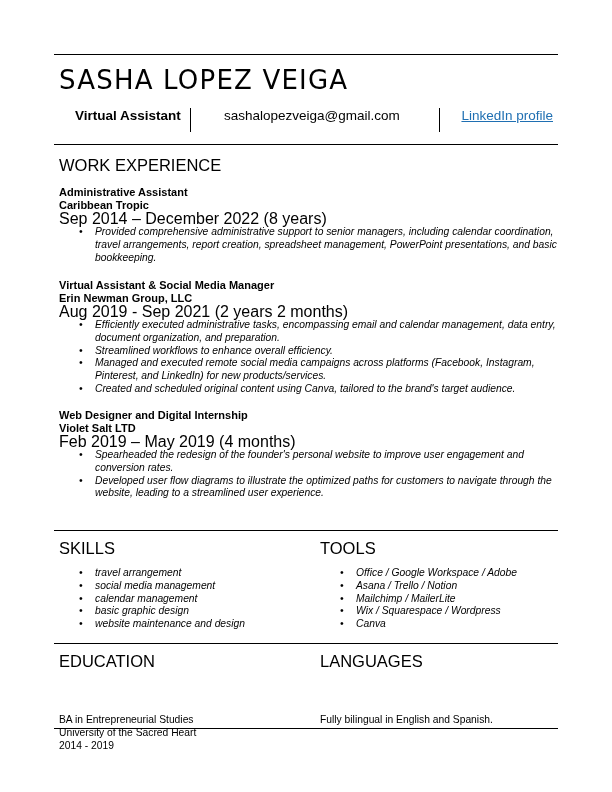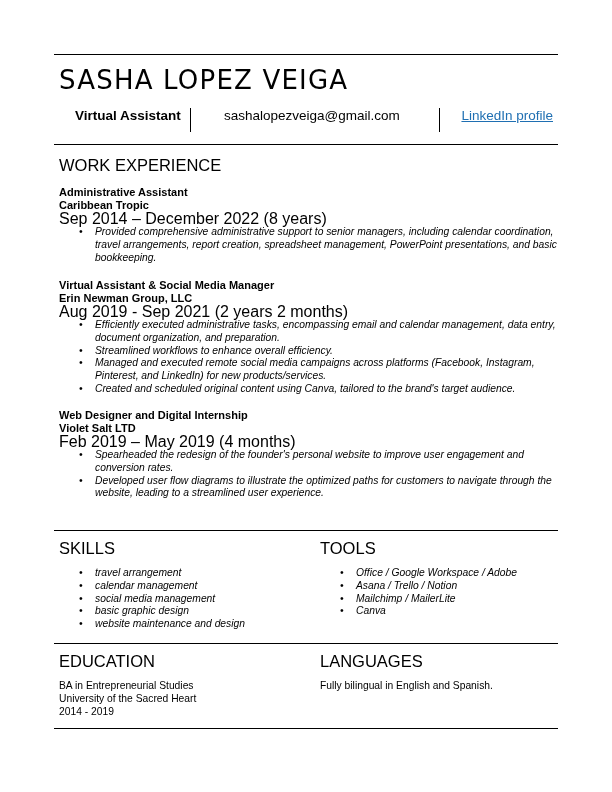--- a/index.html
+++ b/index.html
@@ -14,21 +14,21 @@
   .email { position: absolute; left: 165px; top: 2px; font-size: 13.5px; text-align: right; }
   .link { position: absolute; right: 4px; top: 2px; font-size: 13.5px; color: #1f6fb2; text-decoration: underline; }
   .section-title { position: absolute; font-size: 16.5px; }
   .job { position: absolute; left: 59px; width: 500px; font-size: 11px; line-height: 13px; }
   .job .role, .job .company { font-weight: bold; }
   .job .dates { font-size: 16px; line-height: 14px; }
   ul { margin: 0; padding: 0 0 0 36px; list-style: none; }
   li { position: relative; font-size: 10.3px; line-height: 12.8px; font-style: italic; }
   li::before { content: "•"; position: absolute; left: -16px; top: 0; }
   .col-list { position: absolute; }
-  .plain { position: absolute; font-size: 10.3px; line-height: 12.8px; }
+  .plain { position: absolute; font-size: 10.3px; line-height: 12.8px; margin-top: 34px; }
 </style>
 </head>
 <body>
 
 <div class="hr" style="top:54px;"></div>
 <div class="name">SASHA LOPEZ VEIGA</div>
 
 <div class="contact-row">
   <div class="title">Virtual Assistant</div>
   <div class="vsep" style="left:131px;"></div>
@@ -72,30 +72,31 @@
   </ul>
 </div>
 
 <div class="hr" style="top:530px;"></div>
 
 <div class="section-title" style="left:59px; top:539px;">SKILLS</div>
 <div class="section-title" style="left:320px; top:539px;">TOOLS</div>
 
 <ul class="col-list" style="left:59px; top:567px; width:240px;">
   <li>travel arrangement</li>
+  <li>social media management</li>
   <li>calendar management</li>
-  <li>social media management</li>
   <li>basic graphic design</li>
   <li>website maintenance and design</li>
 </ul>
 
 <ul class="col-list" style="left:320px; top:567px; width:240px;">
   <li>Office / Google Workspace / Adobe</li>
   <li>Asana / Trello / Notion</li>
   <li>Mailchimp / MailerLite</li>
+  <li>Wix / Squarespace / Wordpress</li>
   <li>Canva</li>
 </ul>
 
 <div class="hr" style="top:643px;"></div>
 
 <div class="section-title" style="left:59px; top:652px;">EDUCATION</div>
 <div class="section-title" style="left:320px; top:652px;">LANGUAGES</div>
 
 <div class="plain" style="left:59px; top:680px;">
   <div>BA in Entrepreneurial Studies</div>

